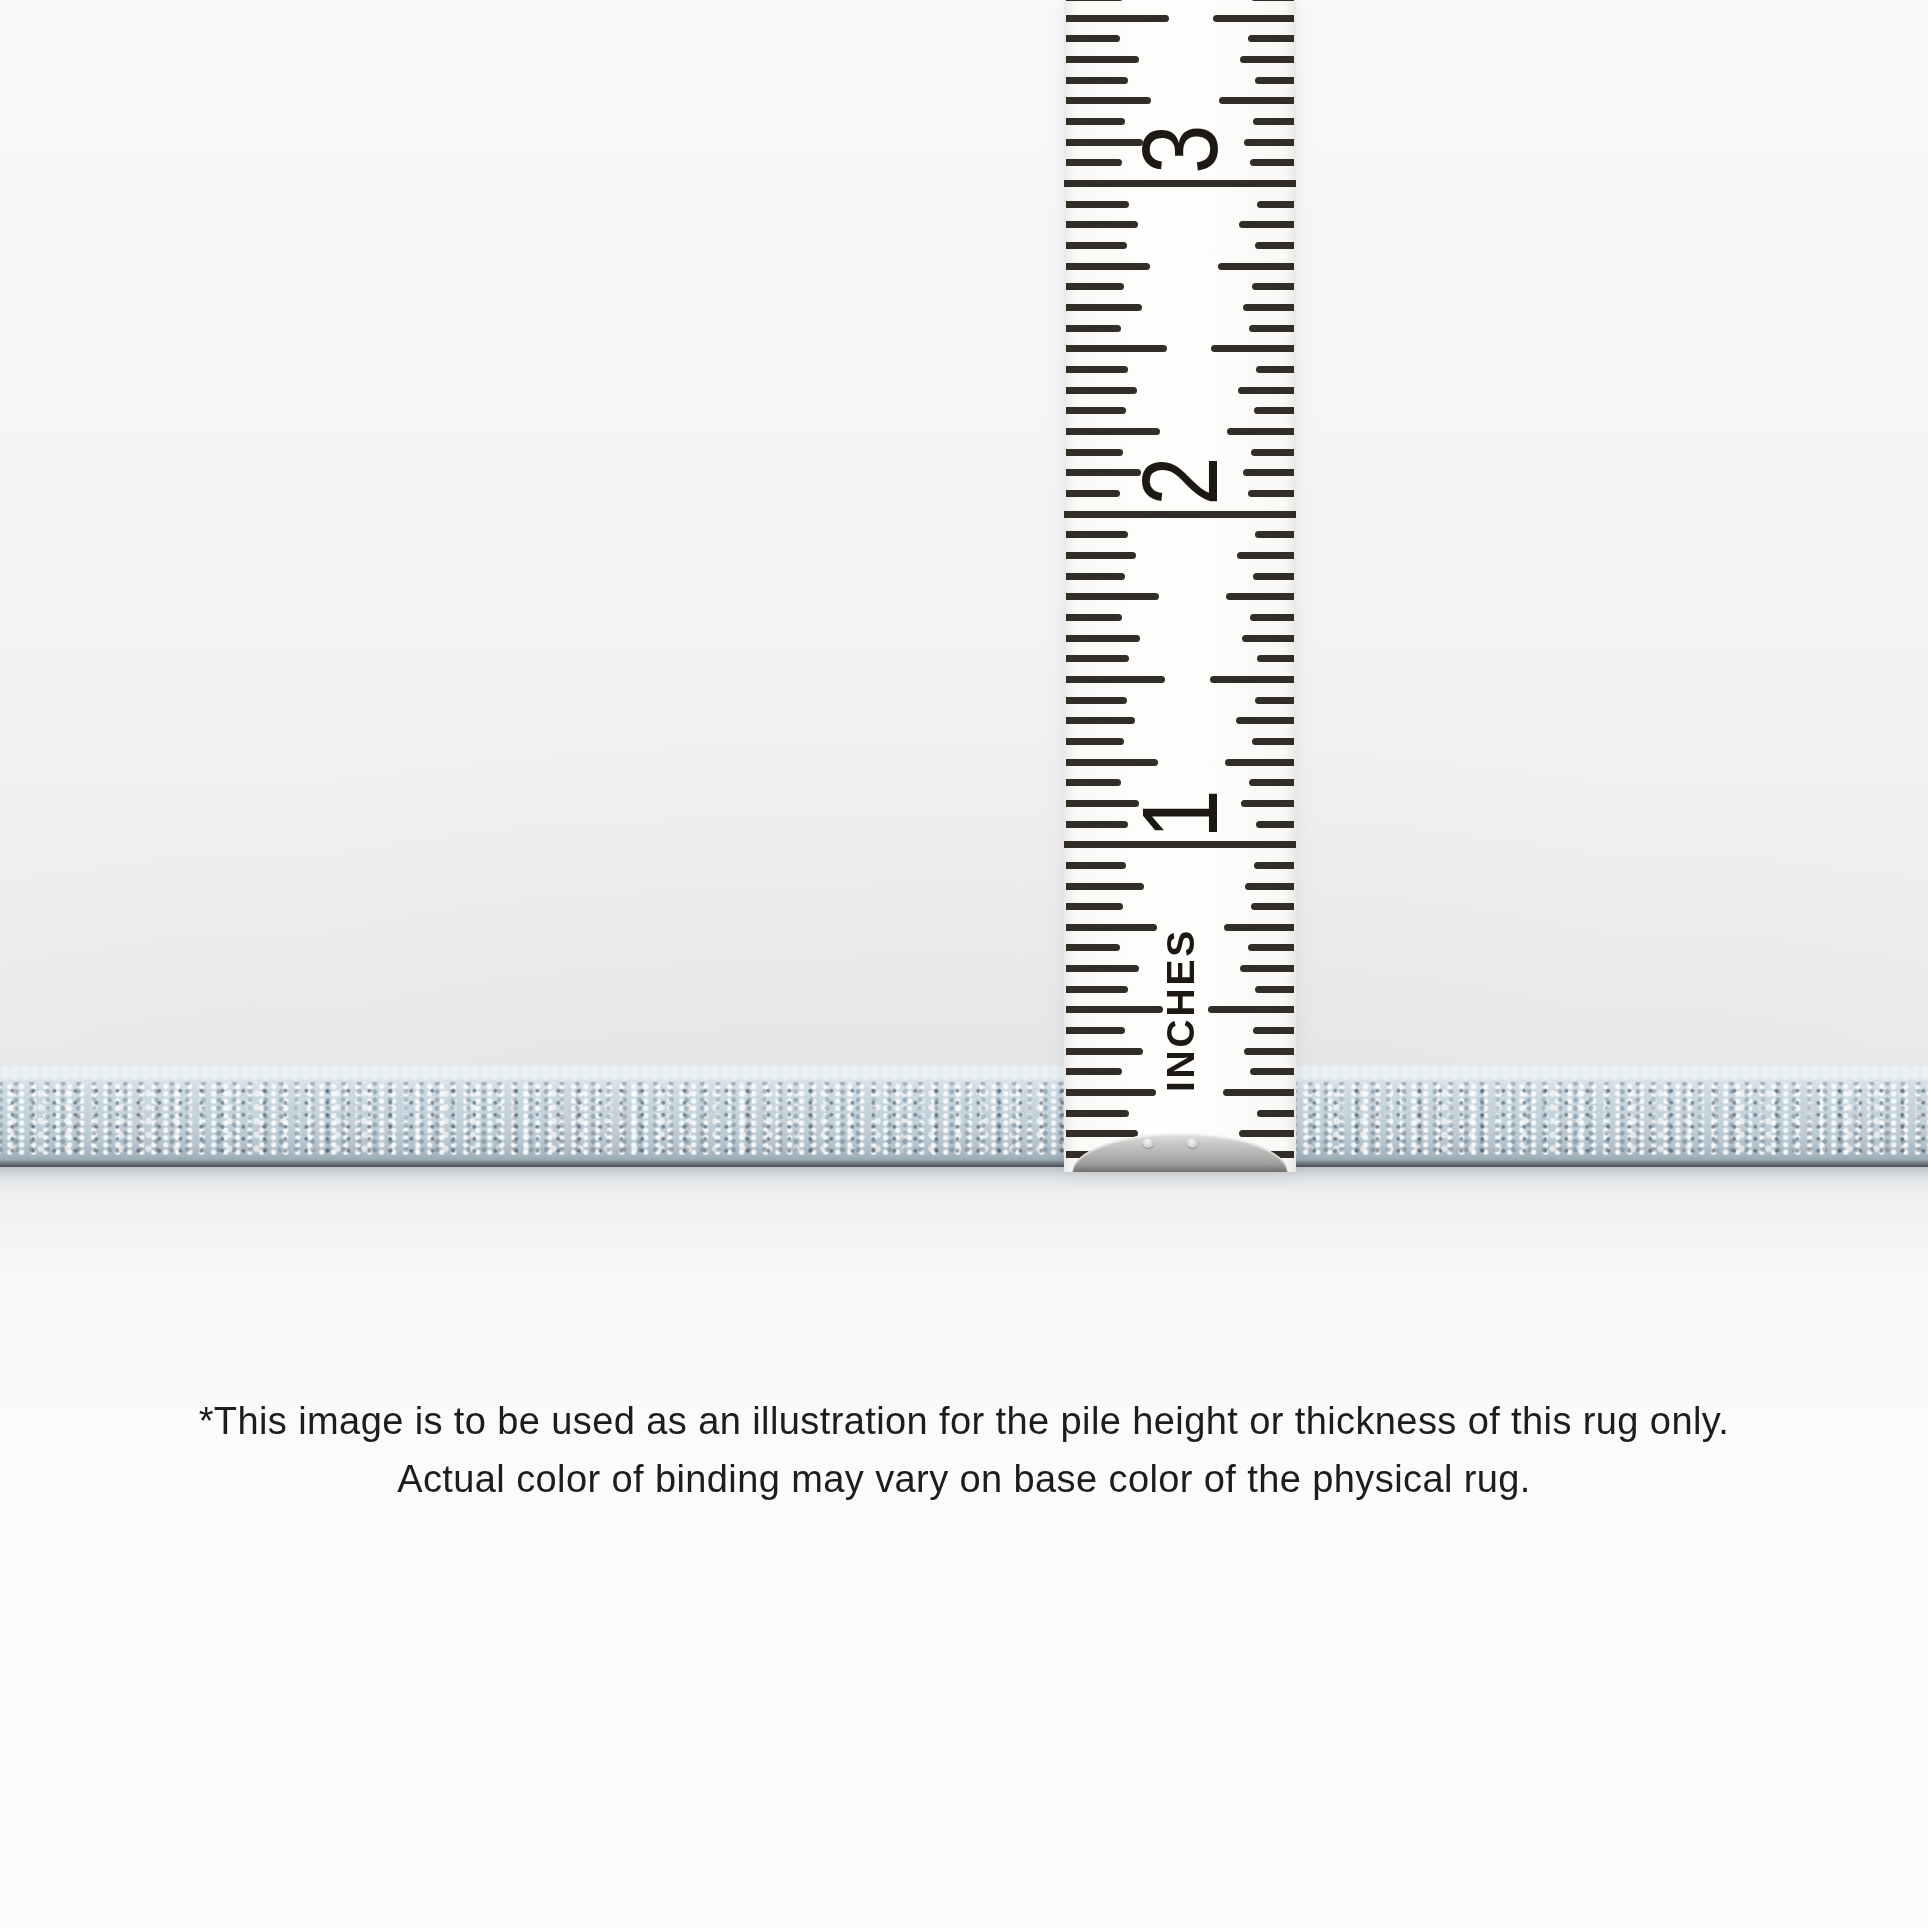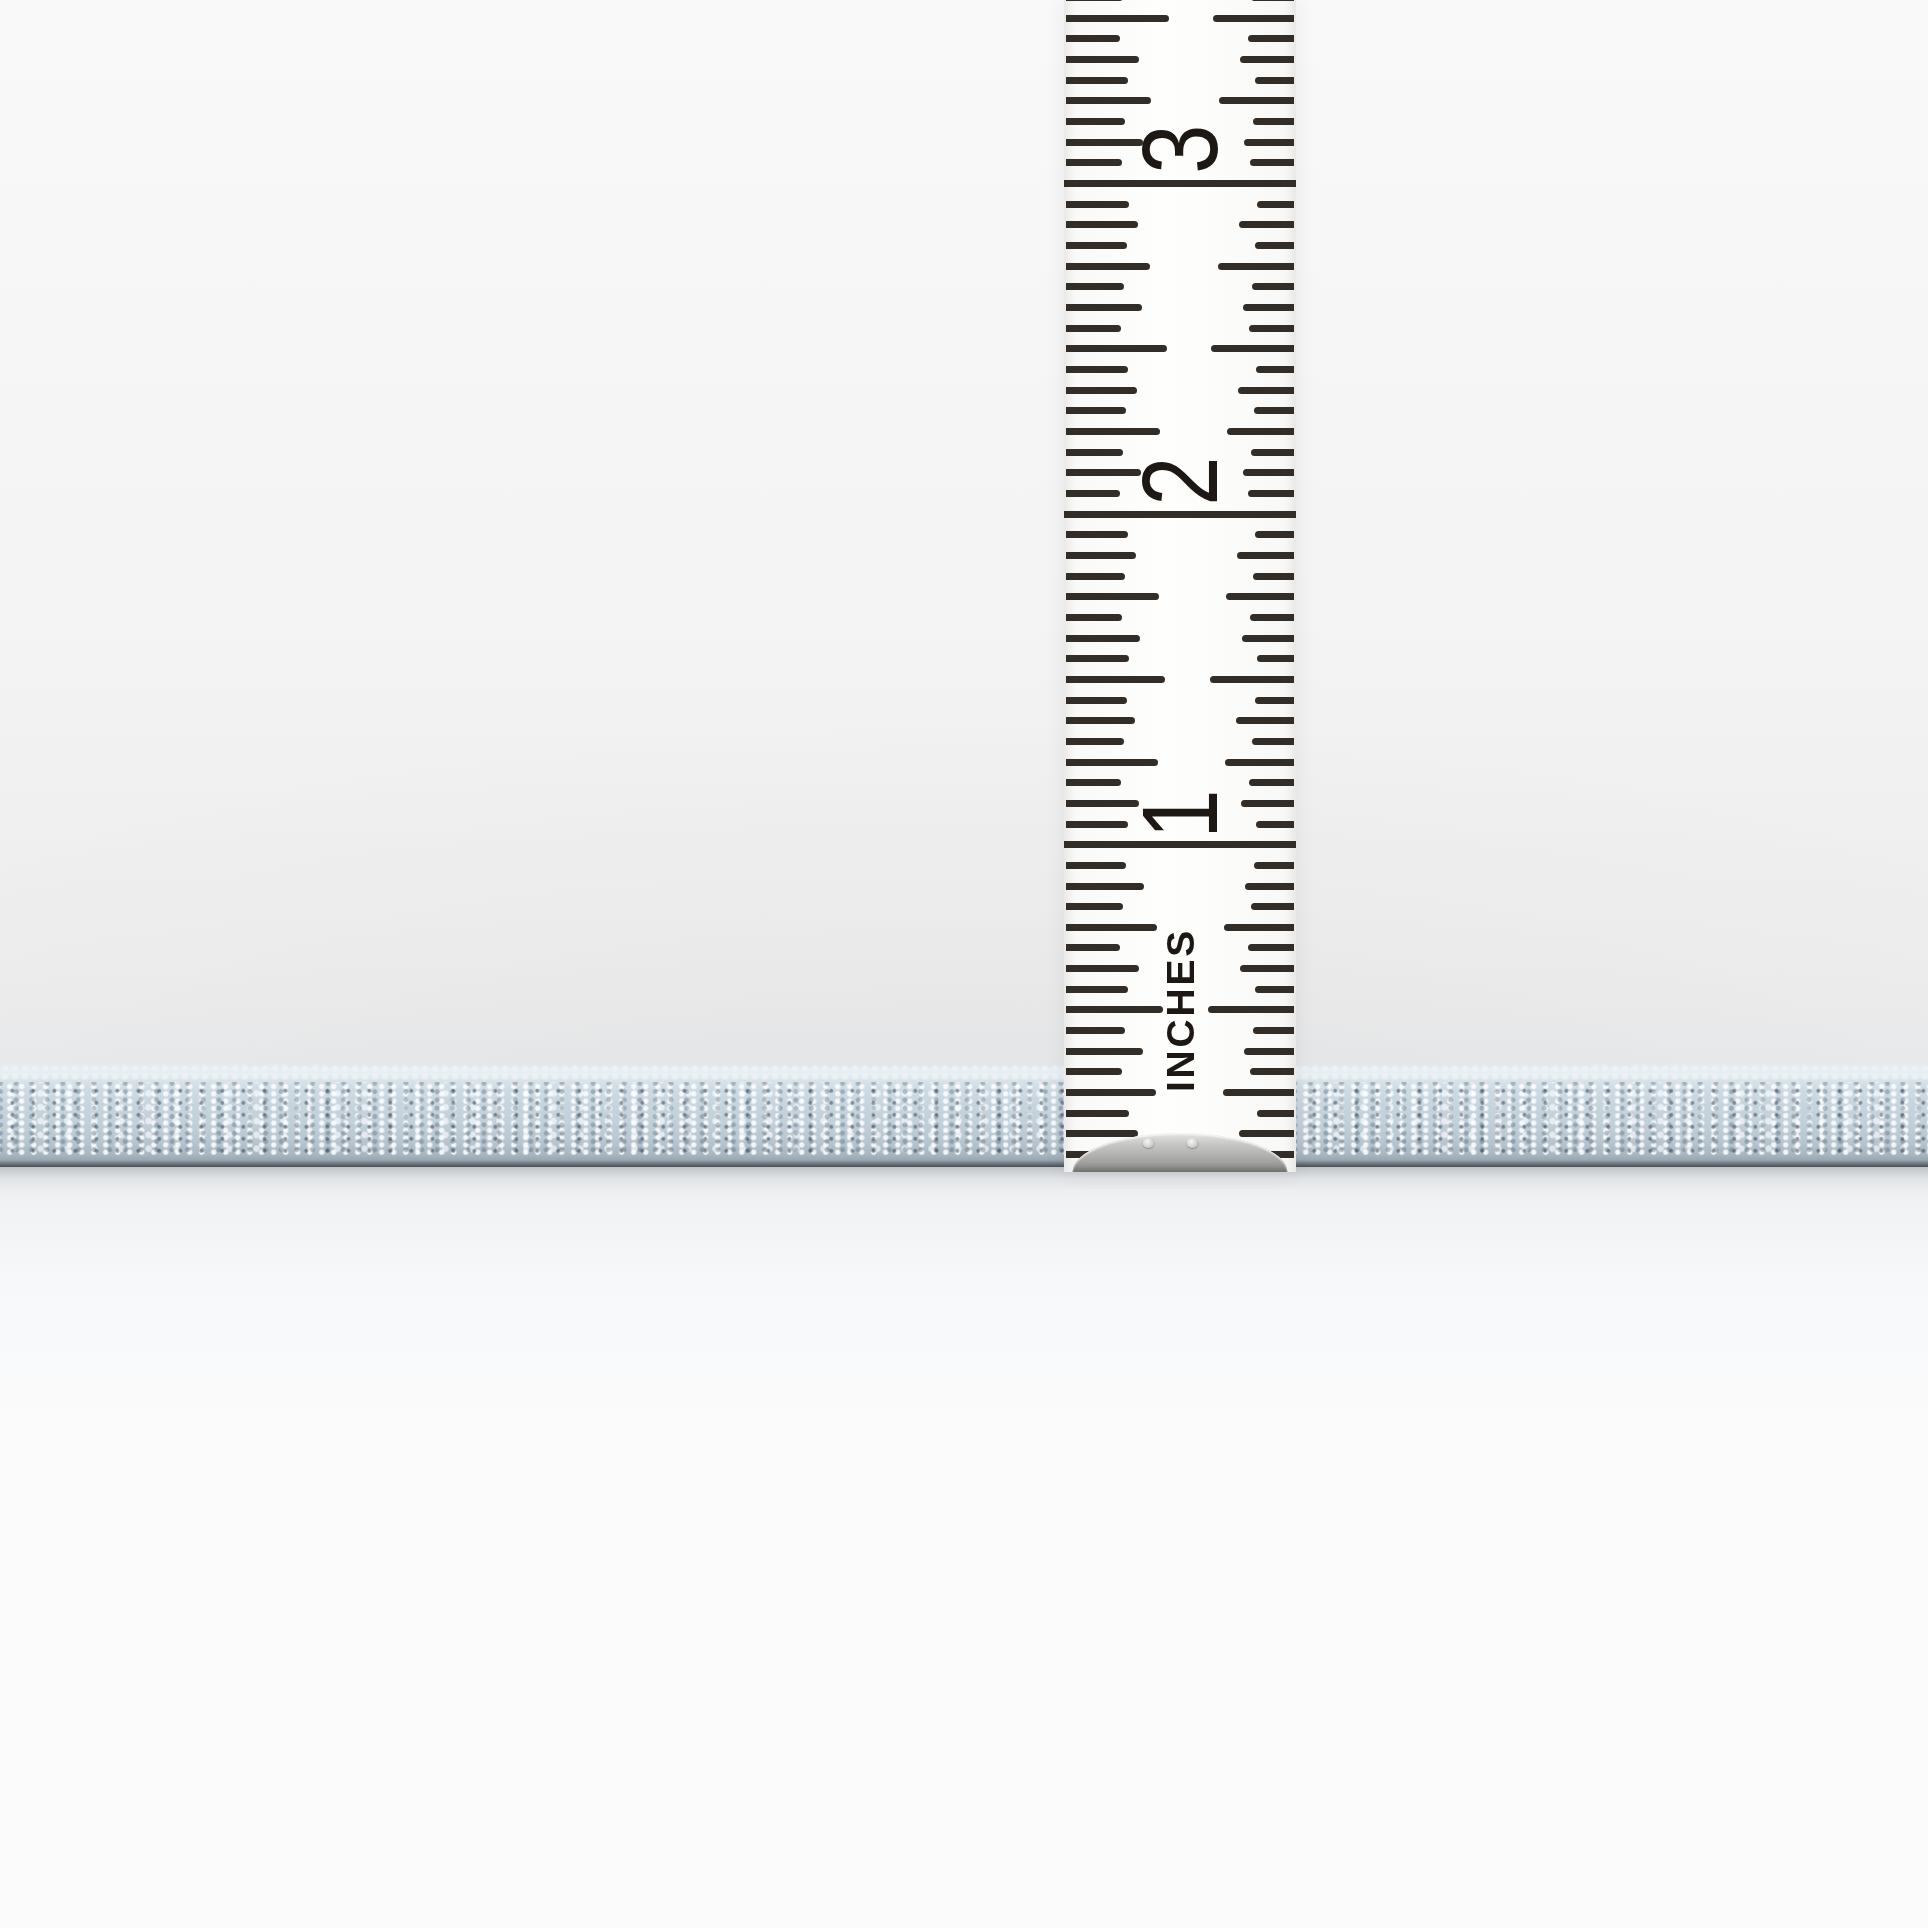--- a/index.html
+++ b/index.html
@@ -244,15 +244,19 @@
     <div class="inch-num num-3">3</div>
     <div class="inch-num num-2">2</div>
     <div class="inch-num num-1">1</div>
     <div class="unit-label">INCHES</div>
     <div class="metal-tip">
       <span class="rivet r1"></span>
       <span class="rivet r2"></span>
     </div>
   </div>
 
+  <div class="caption">
+    <div>*This image is to be used as an illustration for the pile height or thickness of this rug only.</div>
+    <div>Actual color of binding may vary on base color of the physical rug.</div>
+  </div>
 
 </div>
 
 
 </body></html>

